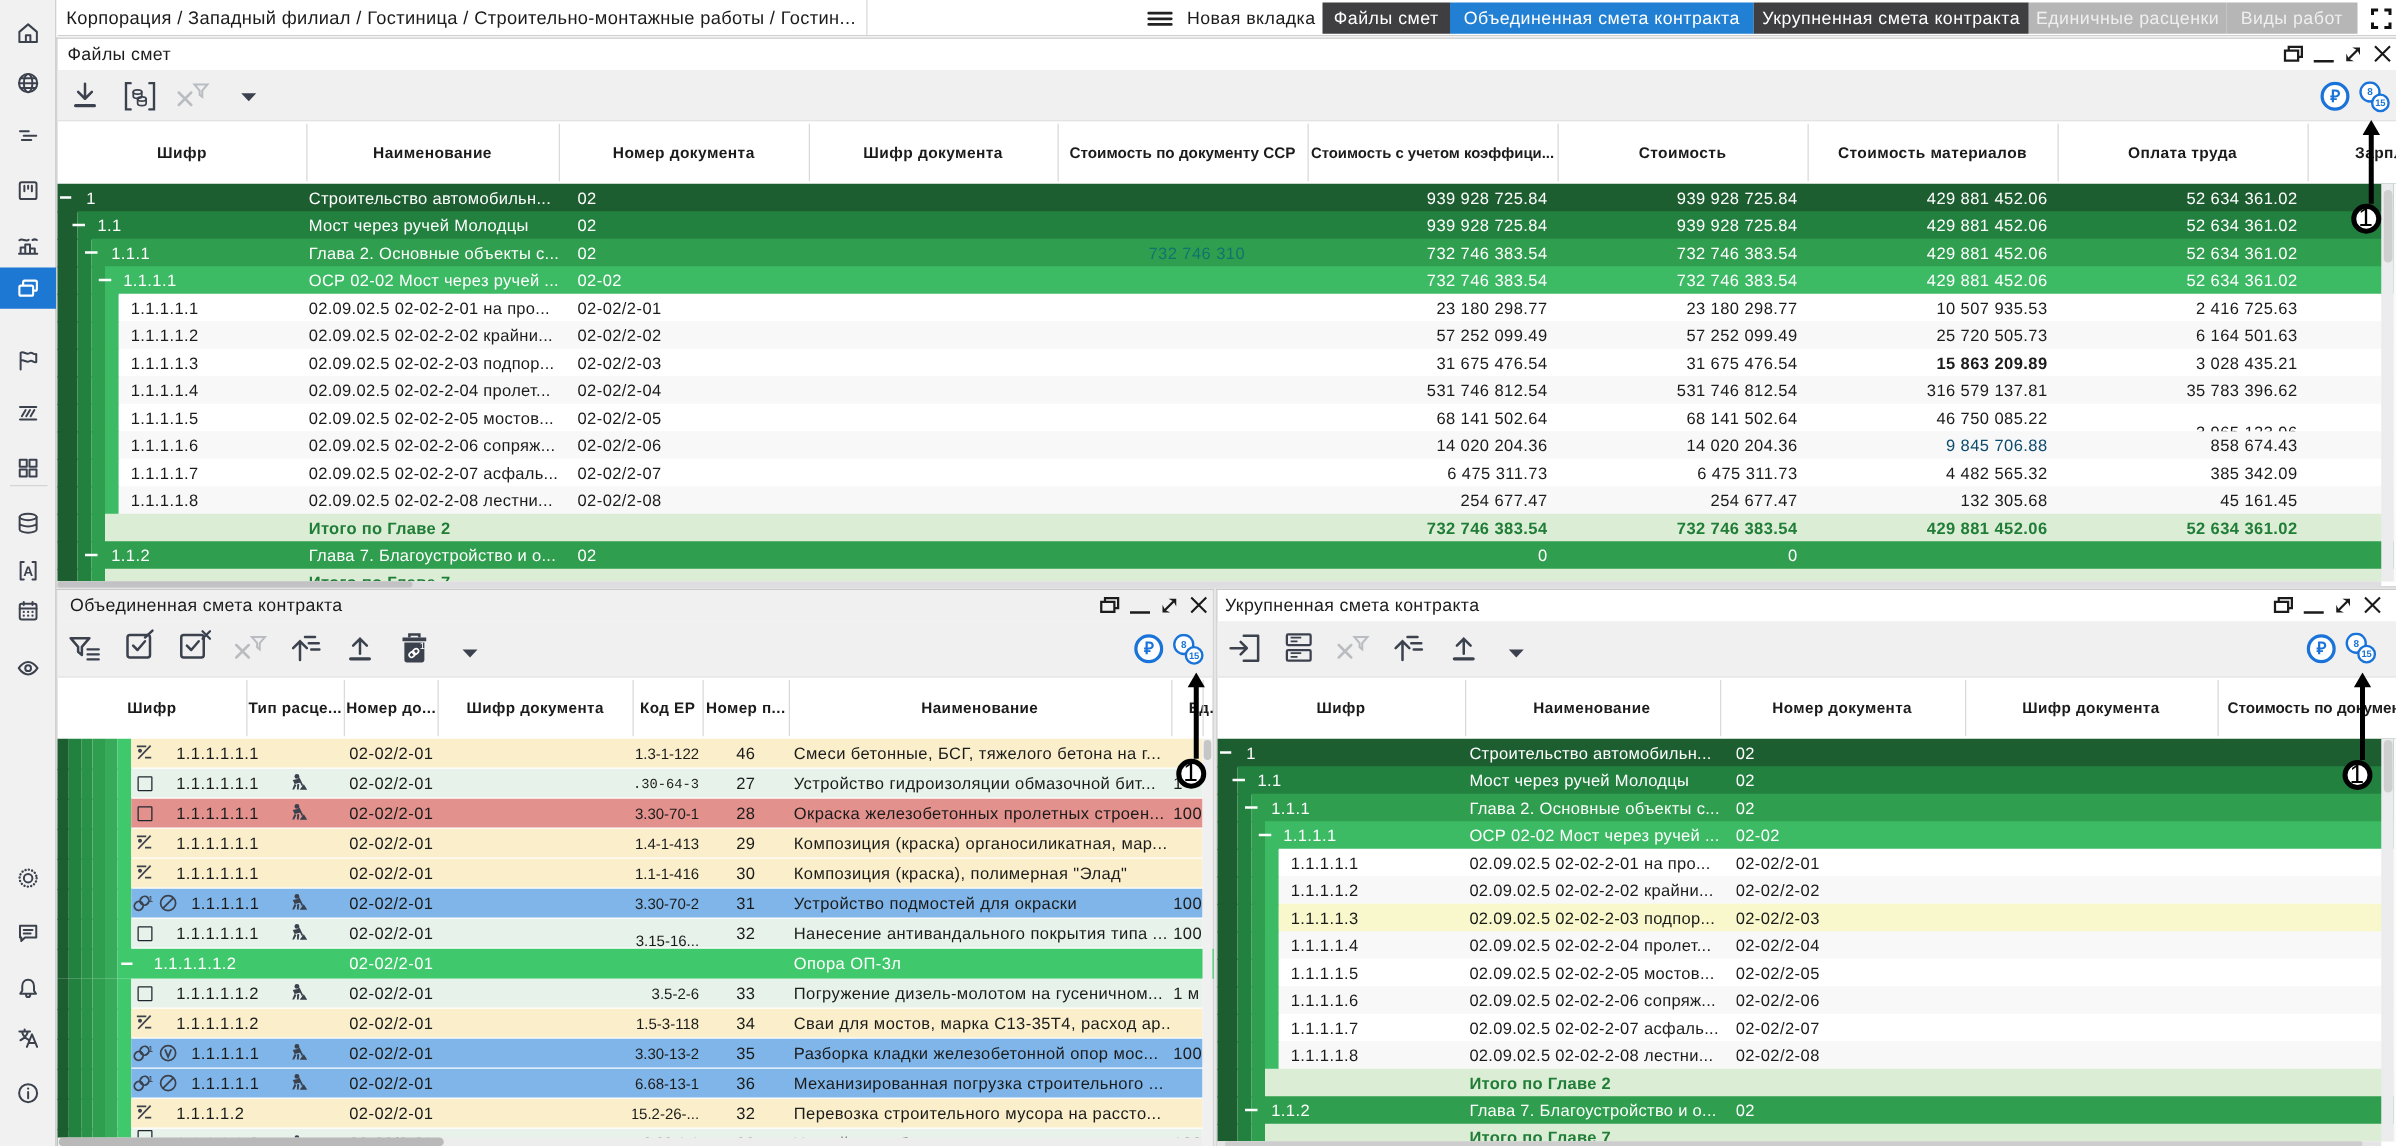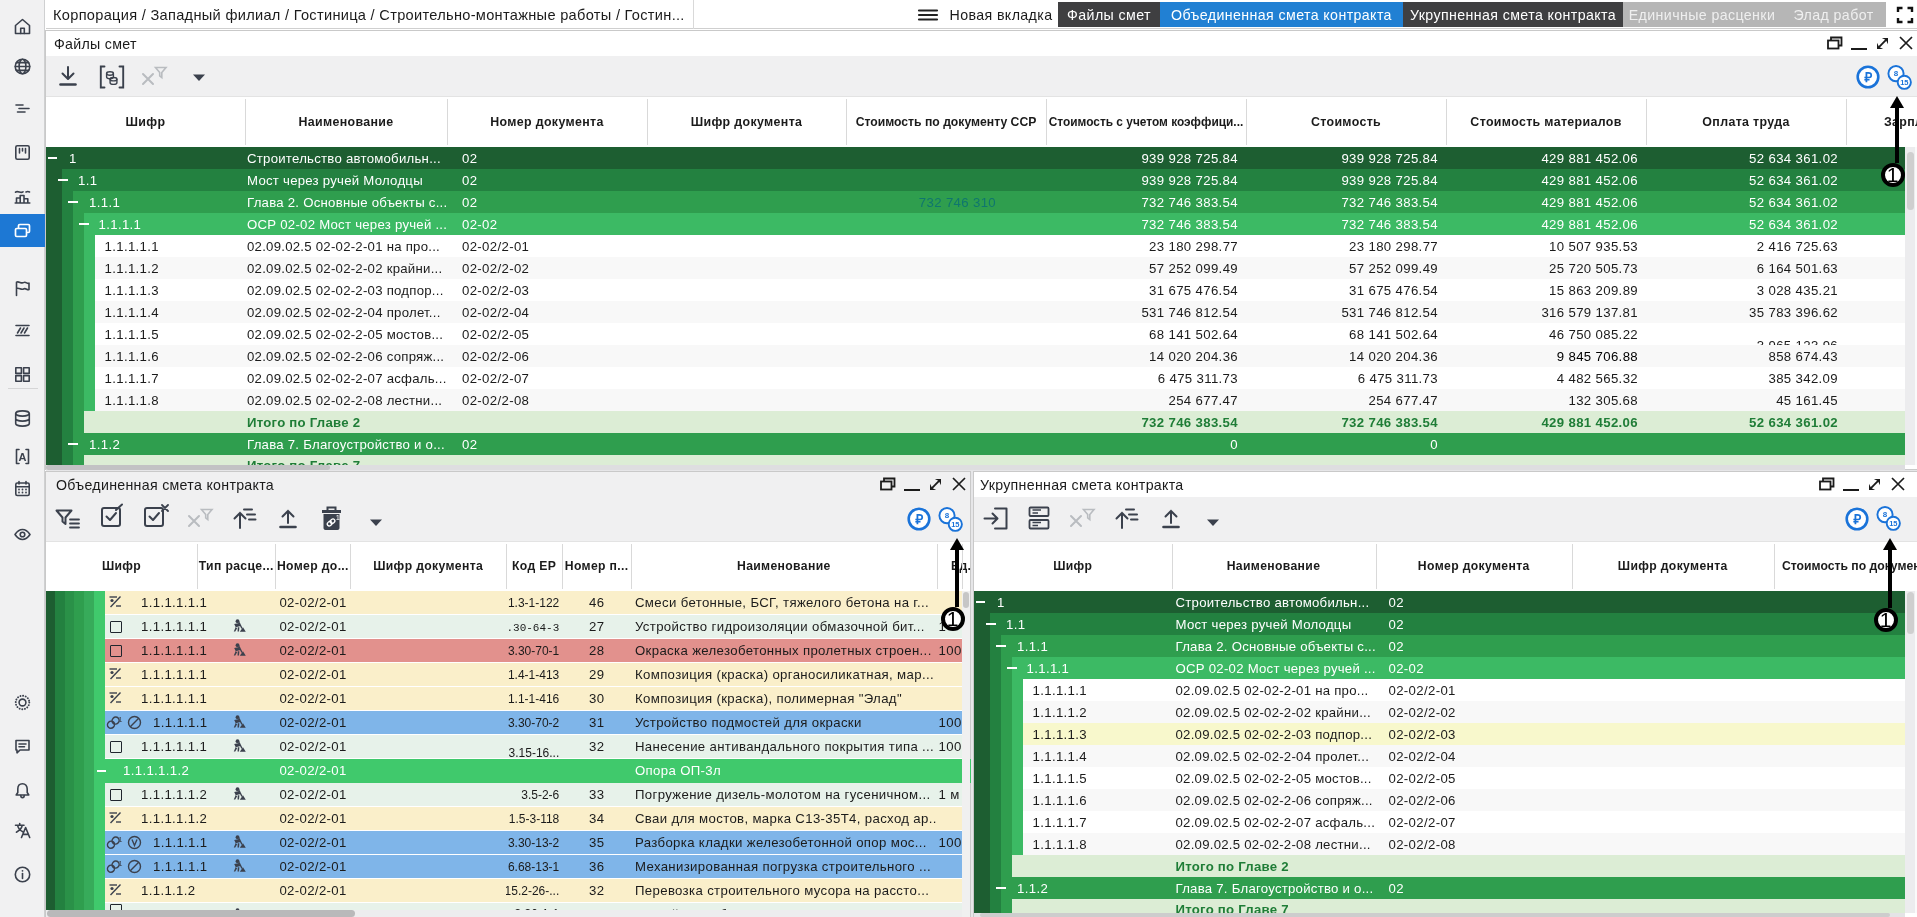--- a/index.html
+++ b/index.html
@@ -100,21 +100,21 @@
 <div class="c" style="left:53.0px;top:0.0px;height:29.0px;font-size:14.6px;color:#1b1b1b;letter-spacing:0.3px;">Корпорация / Западный филиал / Гостиница / Строительно-монтажные работы / Гостин...</div>
 <div class="abs" style="left:693.0px;top:0.0px;width:1.0px;height:29.0px;background:#d9d9d9;"></div>
 <svg class="abs" style="left:916px;top:4px" width="24" height="22" viewBox="0 0 24 22" stroke="#222" stroke-width="2.2" stroke-linecap="round">
     <path d="M3 6.5 H21 M3 11 H21 M3 15.5 H21"></path>
   </svg>
 <div class="abs" style="left:944px;top:2px;width:114px;height:25px;background:#ffffff;color:#1b1b1b;display:flex;align-items:center;justify-content:center;font-size:14.2px;letter-spacing:0.4px;white-space:nowrap;overflow:hidden">Новая вкладка</div>
 <div class="abs" style="left:1058px;top:2px;width:102px;height:25px;background:#3f3f41;color:#fff;display:flex;align-items:center;justify-content:center;font-size:14.2px;letter-spacing:0.4px;white-space:nowrap;overflow:hidden">Файлы смет</div>
 <div class="abs" style="left:1160px;top:2px;width:243px;height:25px;background:#2180d3;color:#fff;display:flex;align-items:center;justify-content:center;font-size:14.2px;letter-spacing:0.4px;white-space:nowrap;overflow:hidden">Объединенная смета контракта</div>
 <div class="abs" style="left:1403px;top:2px;width:220px;height:25px;background:#3f3f41;color:#fff;display:flex;align-items:center;justify-content:center;font-size:14.2px;letter-spacing:0.4px;white-space:nowrap;overflow:hidden">Укрупненная смета контракта</div>
 <div class="abs" style="left:1623px;top:2px;width:158px;height:25px;background:#b6b6b6;color:#efefef;display:flex;align-items:center;justify-content:center;font-size:14.2px;letter-spacing:0.4px;white-space:nowrap;overflow:hidden">Единичные расценки</div>
-<div class="abs" style="left:1781px;top:2px;width:105px;height:25px;background:#b6b6b6;color:#efefef;display:flex;align-items:center;justify-content:center;font-size:14.2px;letter-spacing:0.4px;white-space:nowrap;overflow:hidden">Элад работ</div>
+<div class="abs" style="left:1781px;top:2px;width:105px;height:25px;background:#b6b6b6;color:#efefef;display:flex;align-items:center;justify-content:center;font-size:14.2px;letter-spacing:0.4px;white-space:nowrap;overflow:hidden">Виды работ</div>
 <svg class="abs" style="left:1896px;top:6px" width="18" height="18" viewBox="0 0 18 18" stroke="#111" stroke-width="2.4" fill="none">
     <path d="M2 6 V2 H6.5 M11.5 2 H16 V6 M16 12 V16 H11.5 M6.5 16 H2 V12"></path>
   </svg>
 <div class="abs" style="left:46.0px;top:470.0px;width:1871.0px;height:1.5px;background:#e6e6e8;"></div>
 <div class="abs" style="left:970.6px;top:471.0px;width:3.4px;height:446.0px;background:#e6e6e8;"></div>
 <div class="abs" style="left:45px;top:30px;width:1872px;height:440px;border:1px solid #c9c9c9;border-right:none"></div>
 <div class="c" style="left:54.0px;top:31.0px;height:25.0px;font-size:14.2px;color:#1b1b1b;letter-spacing:0.3px;">Файлы смет</div>
 <svg class="abs" style="left:1897.5px;top:35.0px" width="16" height="16" viewBox="0 0 16 16" stroke="#1b1b1b" stroke-width="1.7">
     <path d="M2 14 L14 2 M2 2 L14 14"></path>
   </svg>
@@ -248,21 +248,21 @@
 <div class="abs" style="left:46.0px;top:279.0px;width:16.0px;height:22.5px;background:#1d5e31;"></div>
 <div class="abs" style="left:62.0px;top:279.0px;width:11.0px;height:22.5px;background:#238140;"></div>
 <div class="abs" style="left:73.0px;top:279.0px;width:11.0px;height:22.5px;background:#2f9e4e;"></div>
 <div class="abs" style="left:84.0px;top:279.0px;width:11.0px;height:22.5px;background:#3cba64;"></div>
 <div class="abs" style="left:95.0px;top:279.0px;width:1822.0px;height:22.5px;background:#ffffff;"></div>
 <div class="c" style="left:104.5px;top:279.0px;height:22.5px;font-size:13.2px;color:#1b1b1b;">1.1.1.1.3</div>
 <div class="c" style="left:247.0px;top:279.0px;height:22.5px;font-size:13.2px;color:#1b1b1b;width:200.0px;letter-spacing:0.25px;">02.09.02.5 02-02-2-03 подпор...</div>
 <div class="c" style="left:462.0px;top:279.0px;height:22.5px;font-size:13.2px;color:#1b1b1b;width:185.0px;">02-02/2-03</div>
 <div class="c cr" style="left:1046.0px;top:279.0px;height:22.5px;font-size:13.2px;color:#1b1b1b;width:192.0px;">31 675 476.54</div>
 <div class="c cr" style="left:1246.0px;top:279.0px;height:22.5px;font-size:13.2px;color:#1b1b1b;width:192.0px;">31 675 476.54</div>
-<div class="c cr" style="left:1446.0px;top:279.0px;height:22.5px;font-size:13.2px;color:#1b1b1b;width:192.0px;">15 863 209.89</div>
+<div class="c cr" style="left:1446.0px;top:279.0px;height:22.5px;font-size:13.2px;color:#1b1b1b;width:192.0px;font-weight:bold;">15 863 209.89</div>
 <div class="c cr" style="left:1646.0px;top:279.0px;height:22.5px;font-size:13.2px;color:#1b1b1b;width:192.0px;">3 028 435.21</div>
 <div class="abs" style="left:46.0px;top:301.0px;width:16.0px;height:22.5px;background:#1d5e31;"></div>
 <div class="abs" style="left:62.0px;top:301.0px;width:11.0px;height:22.5px;background:#238140;"></div>
 <div class="abs" style="left:73.0px;top:301.0px;width:11.0px;height:22.5px;background:#2f9e4e;"></div>
 <div class="abs" style="left:84.0px;top:301.0px;width:11.0px;height:22.5px;background:#3cba64;"></div>
 <div class="abs" style="left:95.0px;top:301.0px;width:1822.0px;height:22.5px;background:#f8f8f8;"></div>
 <div class="c" style="left:104.5px;top:301.0px;height:22.5px;font-size:13.2px;color:#1b1b1b;">1.1.1.1.4</div>
 <div class="c" style="left:247.0px;top:301.0px;height:22.5px;font-size:13.2px;color:#1b1b1b;width:200.0px;letter-spacing:0.25px;">02.09.02.5 02-02-2-04 пролет...</div>
 <div class="c" style="left:462.0px;top:301.0px;height:22.5px;font-size:13.2px;color:#1b1b1b;width:185.0px;">02-02/2-04</div>
 <div class="c cr" style="left:1046.0px;top:301.0px;height:22.5px;font-size:13.2px;color:#1b1b1b;width:192.0px;">531 746 812.54</div>
@@ -284,21 +284,21 @@
 <div class="abs" style="left:46.0px;top:345.0px;width:16.0px;height:22.5px;background:#1d5e31;"></div>
 <div class="abs" style="left:62.0px;top:345.0px;width:11.0px;height:22.5px;background:#238140;"></div>
 <div class="abs" style="left:73.0px;top:345.0px;width:11.0px;height:22.5px;background:#2f9e4e;"></div>
 <div class="abs" style="left:84.0px;top:345.0px;width:11.0px;height:22.5px;background:#3cba64;"></div>
 <div class="abs" style="left:95.0px;top:345.0px;width:1822.0px;height:22.5px;background:#f8f8f8;"></div>
 <div class="c" style="left:104.5px;top:345.0px;height:22.5px;font-size:13.2px;color:#1b1b1b;">1.1.1.1.6</div>
 <div class="c" style="left:247.0px;top:345.0px;height:22.5px;font-size:13.2px;color:#1b1b1b;width:200.0px;letter-spacing:0.25px;">02.09.02.5 02-02-2-06 сопряж...</div>
 <div class="c" style="left:462.0px;top:345.0px;height:22.5px;font-size:13.2px;color:#1b1b1b;width:185.0px;">02-02/2-06</div>
 <div class="c cr" style="left:1046.0px;top:345.0px;height:22.5px;font-size:13.2px;color:#1b1b1b;width:192.0px;">14 020 204.36</div>
 <div class="c cr" style="left:1246.0px;top:345.0px;height:22.5px;font-size:13.2px;color:#1b1b1b;width:192.0px;">14 020 204.36</div>
-<div class="c cr" style="left:1446.0px;top:345.0px;height:22.5px;font-size:13.2px;color:#000000;width:192.0px;">9 845 706.88</div>
+<div class="c cr" style="left:1446.0px;top:345.0px;height:22.5px;font-size:13.2px;color:#0c4a6e;width:192.0px;">9 845 706.88</div>
 <div class="c cr" style="left:1646.0px;top:345.0px;height:22.5px;font-size:13.2px;color:#1b1b1b;width:192.0px;">858 674.43</div>
 <div class="abs" style="left:46.0px;top:367.0px;width:16.0px;height:22.5px;background:#1d5e31;"></div>
 <div class="abs" style="left:62.0px;top:367.0px;width:11.0px;height:22.5px;background:#238140;"></div>
 <div class="abs" style="left:73.0px;top:367.0px;width:11.0px;height:22.5px;background:#2f9e4e;"></div>
 <div class="abs" style="left:84.0px;top:367.0px;width:11.0px;height:22.5px;background:#3cba64;"></div>
 <div class="abs" style="left:95.0px;top:367.0px;width:1822.0px;height:22.5px;background:#ffffff;"></div>
 <div class="c" style="left:104.5px;top:367.0px;height:22.5px;font-size:13.2px;color:#1b1b1b;">1.1.1.1.7</div>
 <div class="c" style="left:247.0px;top:367.0px;height:22.5px;font-size:13.2px;color:#1b1b1b;width:200.0px;letter-spacing:0.25px;">02.09.02.5 02-02-2-07 асфаль...</div>
 <div class="c" style="left:462.0px;top:367.0px;height:22.5px;font-size:13.2px;color:#1b1b1b;width:185.0px;">02-02/2-07</div>
 <div class="c cr" style="left:1046.0px;top:367.0px;height:22.5px;font-size:13.2px;color:#1b1b1b;width:192.0px;">6 475 311.73</div>

